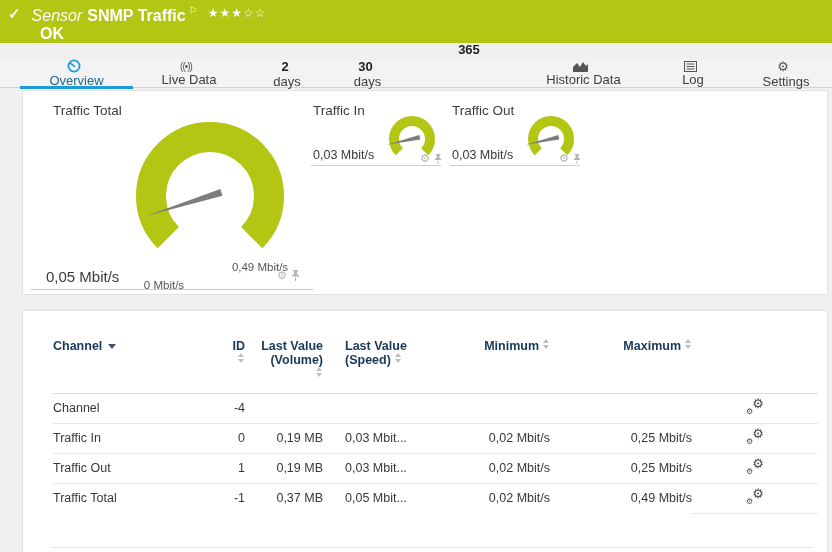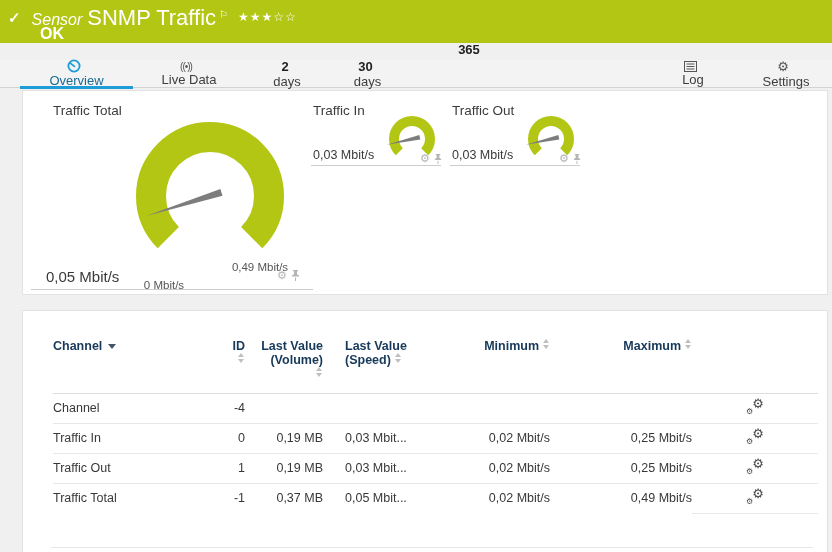--- a/index.html
+++ b/index.html
@@ -4,21 +4,21 @@
 <style>
   * { margin:0; padding:0; box-sizing:border-box; }
   html,body { width:832px; height:552px; overflow:hidden; background:#f0f0f0;
     font-family:"Liberation Sans", sans-serif; color:#3a3a3a; }
 
   
   .statusbar { position:absolute; left:0; top:0; width:832px; height:43px; background:#b2c613; color:#fff; }
   .statusbar .line1 { position:absolute; left:8px; top:5px; white-space:nowrap; }
   .check { font-weight:bold; font-size:15px; vertical-align:2px; }
   .kind { font-style:italic; font-size:16px; margin-left:11px; }
-  .sensor-title { font-weight:normal; font-size:22px; margin-left:5px; }
+  .sensor-title { font-weight:bold; font-size:16px; margin-left:5px; }
   .flag { font-size:10px; vertical-align:7px; margin-left:3px; }
   .stars { font-size:12px; letter-spacing:1px; margin-left:10px; vertical-align:4px; }
   .statusbar .ok { position:absolute; left:40px; top:25px; font-size:16px; font-weight:bold; }
 
   
   .tabbar { position:absolute; left:0; top:60px; width:832px; height:28px;
     border-bottom:1px solid #d2d2d2; background:#f3f3f3; }
   .tab { position:absolute; top:0; height:28px; display:flex; align-items:center;
     justify-content:center; font-size:13px; color:#3d3d3d; cursor:pointer; white-space:nowrap;flex-direction:column; }
   .tab .ticon { margin-right:6px; display:inline-flex; align-items:center; }
@@ -95,20 +95,28 @@
     <span class="num">2</span>
     <span>days</span>
   </div>
   <div class="tab" style="left:340px;width:55px;">
     <span class="num">30</span>
     <span>days</span>
   </div>
   <div class="tab" style="left:440px;width:62px;gap:34px;">
     <span class="num">365</span>
     <span>days</span>
+  </div>
+  <div class="tab" style="left:536px;width:95px;">
+    <span class="ticon">
+      <svg width="15" height="11" viewBox="0 0 15 11">
+          <path d="M0 11 L0 6 L4 2 L7 6 L10 1 L13 5 L15 3 L15 11 Z" fill="#555"></path>
+        </svg>
+    </span>
+    <span>Historic Data</span>
   </div>
   <div class="tab" style="left:672px;width:42px;">
     <span class="ticon">
       <svg width="13" height="11" viewBox="0 0 13 11">
         <rect x="0.5" y="0.5" width="12" height="10" fill="none" stroke="#555" stroke-width="1"></rect>
         <line x1="2.5" y1="3" x2="10.5" y2="3" stroke="#555" stroke-width="1"></line>
         <line x1="2.5" y1="5.5" x2="10.5" y2="5.5" stroke="#555" stroke-width="1"></line>
         <line x1="2.5" y1="8" x2="10.5" y2="8" stroke="#555" stroke-width="1"></line>
       </svg>
     </span>

